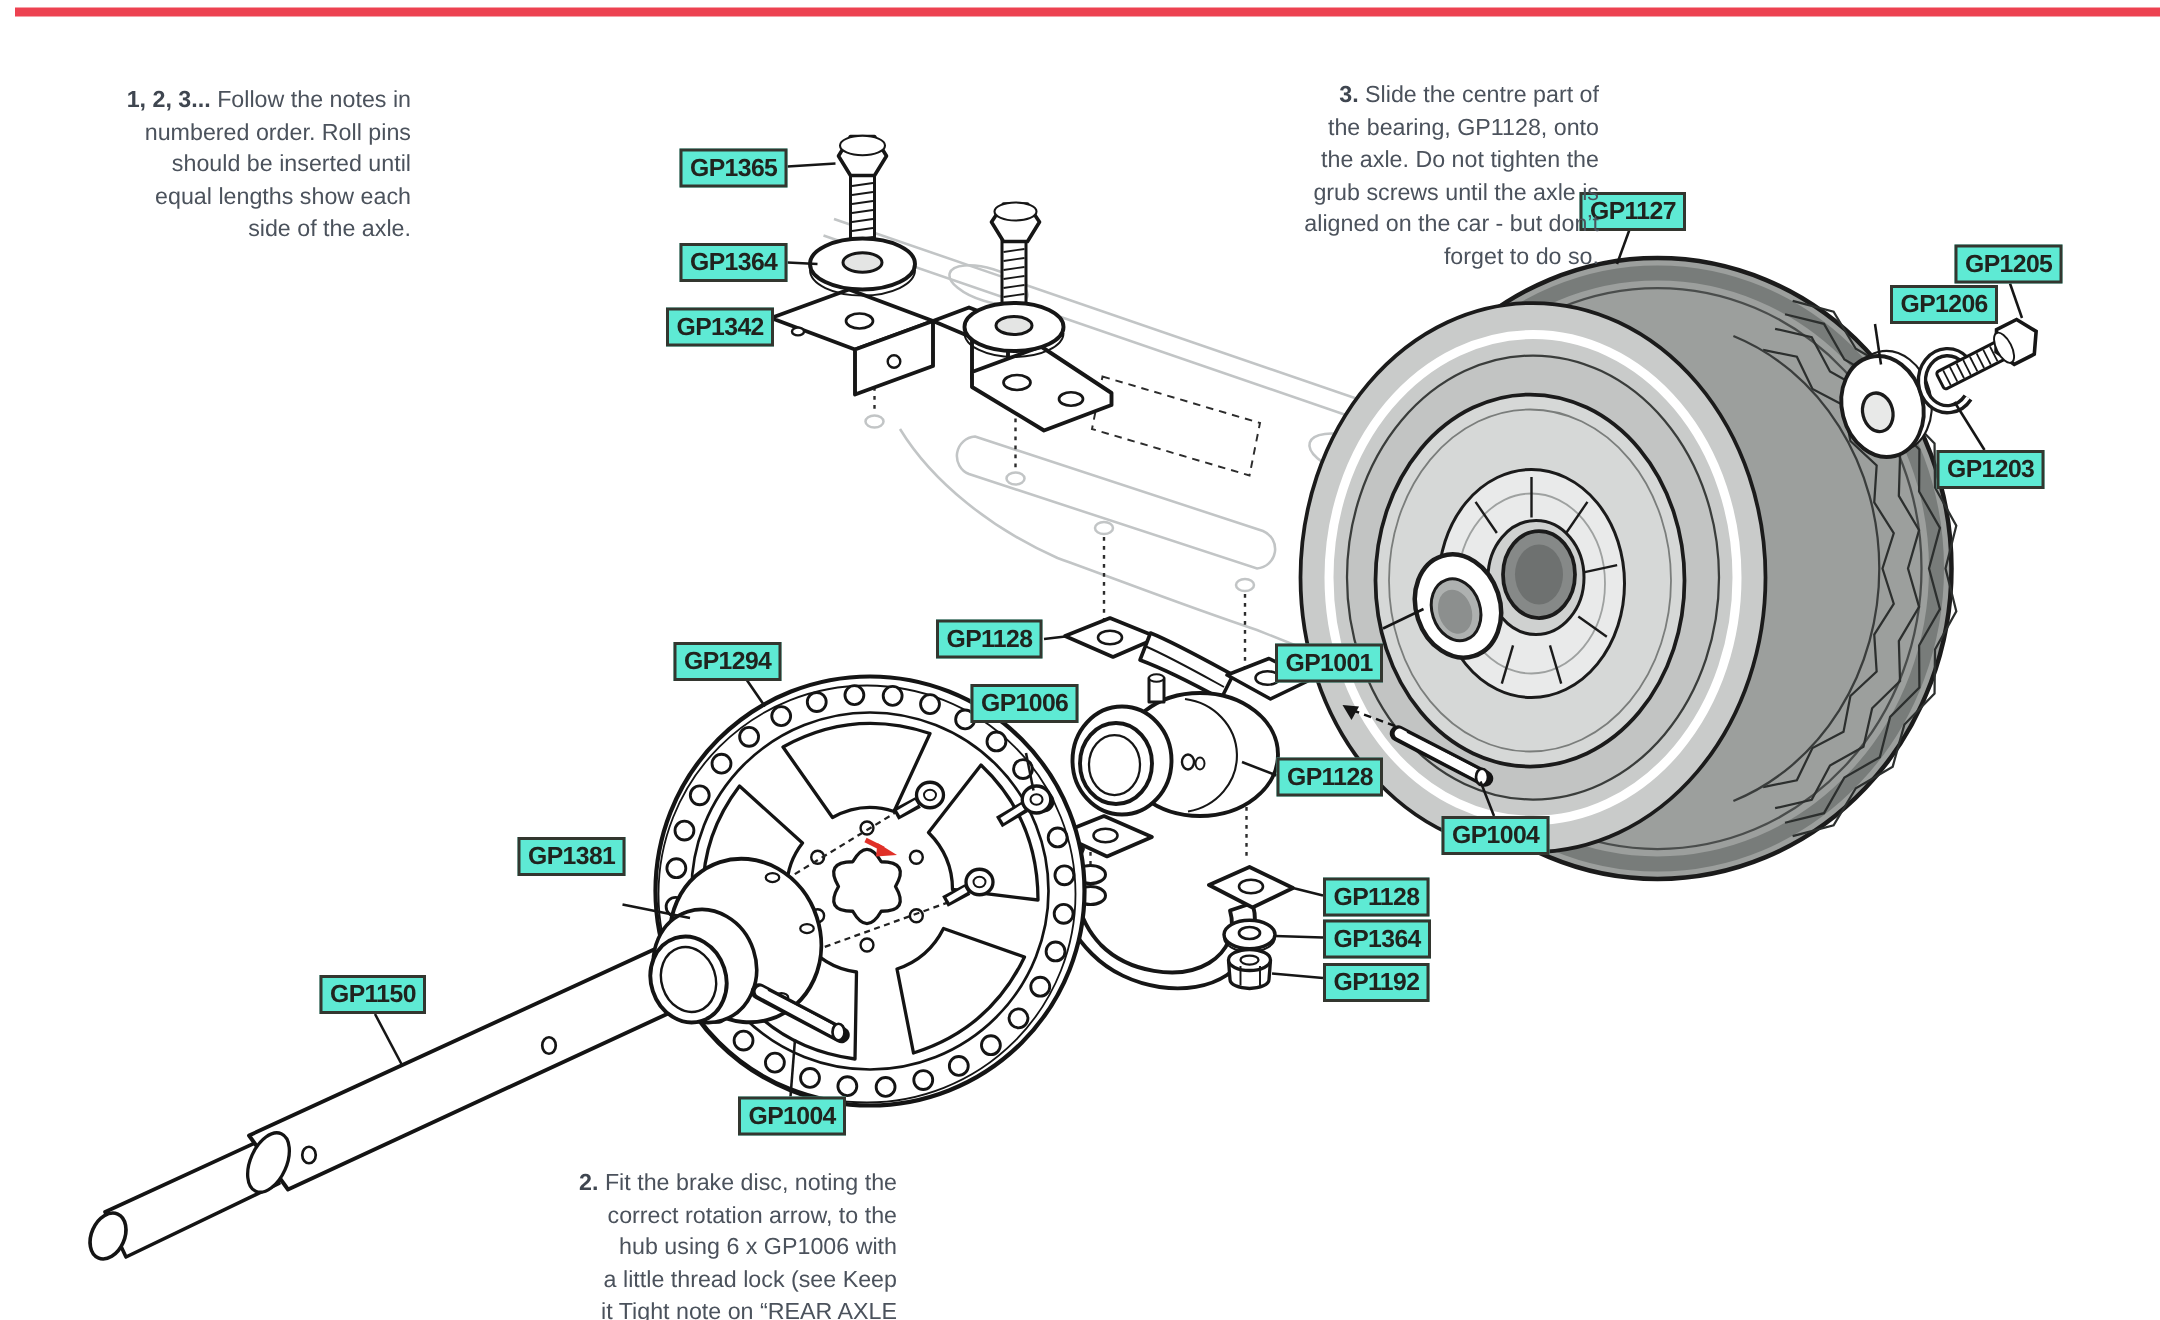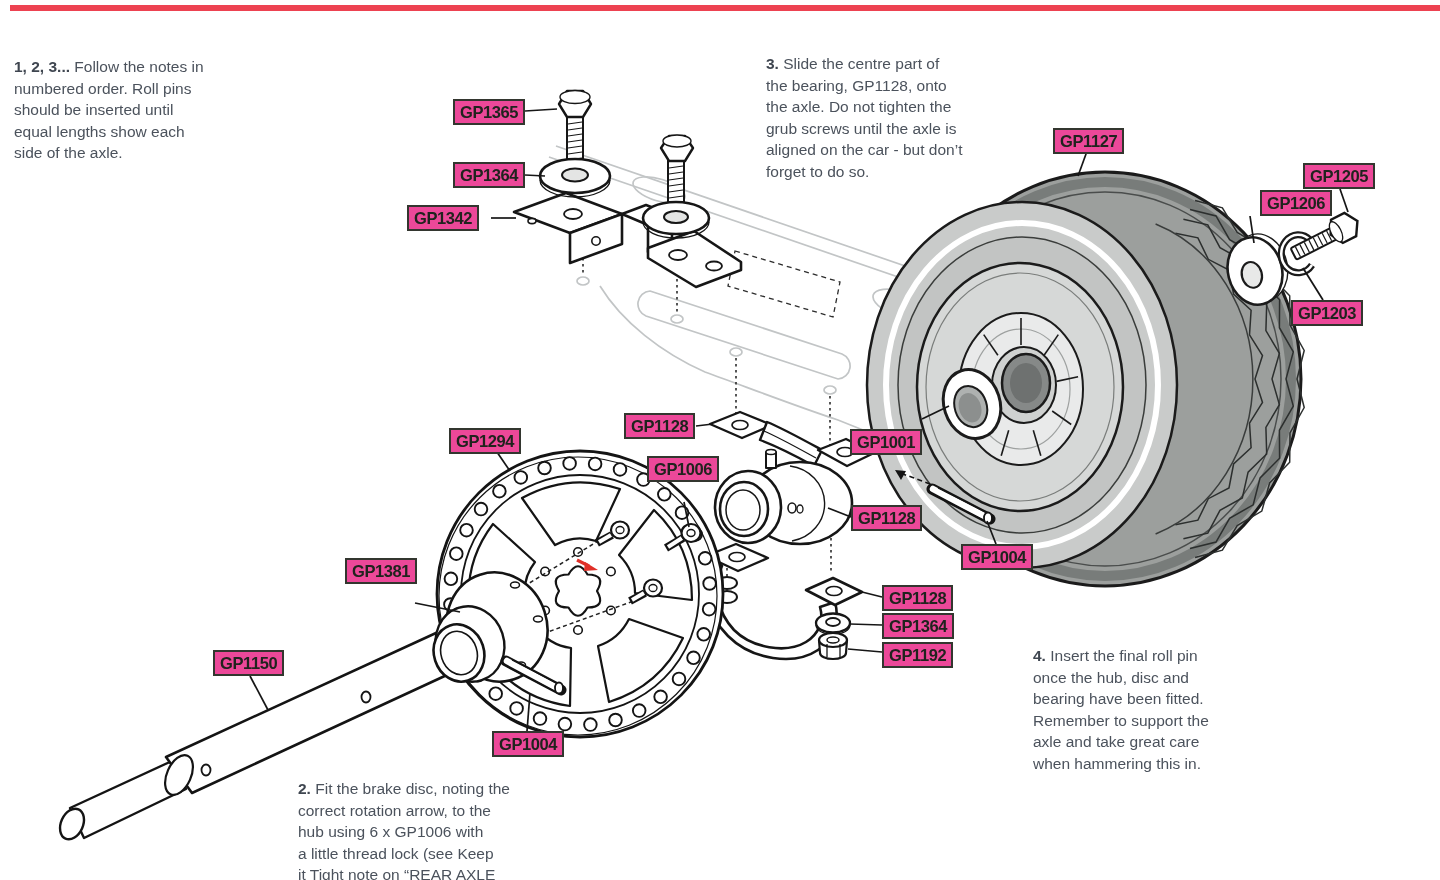--- a/index.html
+++ b/index.html
@@ -1,22 +1,22 @@
 <!DOCTYPE html>
 <html><head>
 <meta charset="utf-8">
 <style>
   html,body{margin:0;padding:0;background:#fff;}
   .page{position:relative;width:1440px;height:880px;background:#ffffff;overflow:hidden;
         font-family:"Liberation Sans", sans-serif;}
   .red-bar{position:absolute;left:10px;right:0;top:5px;height:6px;background:#ed4251;}
-  .note{position:absolute;color:#4b525c;font-size:15.5px;line-height:21.5px;}
+  .note{position:absolute;color:#4b525c;font-size:15.5px;line-height:21.5px;text-align:right;}
   .note b{color:#3f4650;}
   .note .body{white-space:pre-line;}
-  .plabel{position:absolute;background:#ec4899;border:2px solid #33362f;color:#20231e;
+  .plabel{position:absolute;background:#5eead4;border:2px solid #33362f;color:#20231e;
           font-weight:bold;font-size:16.5px;line-height:20px;padding:1px 5px;
           letter-spacing:-0.4px;white-space:nowrap;}
   svg{position:absolute;left:0;top:0;}
 </style>
 </head>
 <body>
 
 <div class="page">
   <div class="red-bar"></div>
 
@@ -330,21 +330,21 @@
       <line x1="882" y1="625" x2="850" y2="624"></line>
       <line x1="882" y1="652" x2="848" y2="649"></line>
       <line x1="415" y1="603" x2="460" y2="612"></line>
       <line x1="250" y1="676" x2="268" y2="710"></line>
       <line x1="527" y1="731" x2="530" y2="693"></line>
     </g>
   </svg>
 
   <div class="plabel" style="left:453px;top:99px">GP1365</div>
   <div class="plabel" style="left:453px;top:162px">GP1364</div>
-  <div class="plabel" style="left:407px;top:205px">GP1342</div>
+  <div class="plabel" style="left:444px;top:205px">GP1342</div>
   <div class="plabel" style="left:1053px;top:128px">GP1127</div>
   <div class="plabel" style="left:1303px;top:163px">GP1205</div>
   <div class="plabel" style="left:1260px;top:190px">GP1206</div>
   <div class="plabel" style="left:1291px;top:300px">GP1203</div>
   <div class="plabel" style="left:449px;top:428px">GP1294</div>
   <div class="plabel" style="left:624px;top:413px">GP1128</div>
   <div class="plabel" style="left:647px;top:456px">GP1006</div>
   <div class="plabel" style="left:850px;top:429px">GP1001</div>
   <div class="plabel" style="left:851px;top:505px">GP1128</div>
   <div class="plabel" style="left:961px;top:544px">GP1004</div>
@@ -370,21 +370,13 @@
 it Tight note on “REAR AXLE</span>
   </div>
   <div class="note" style="left:766px;top:53px;width:300px">
     <b>3.</b><span class="body"> Slide the centre part of
 the bearing, GP1128, onto
 the axle. Do not tighten the
 grub screws until the axle is
 aligned on the car - but don’t
 forget to do so.</span>
   </div>
-  <div class="note" style="left:1033px;top:645px;width:270px">
-    <b>4.</b><span class="body"> Insert the final roll pin
-once the hub, disc and
-bearing have been fitted.
-Remember to support the
-axle and take great care
-when hammering this in.</span>
-  </div>
 </div>
 
 </body></html>

